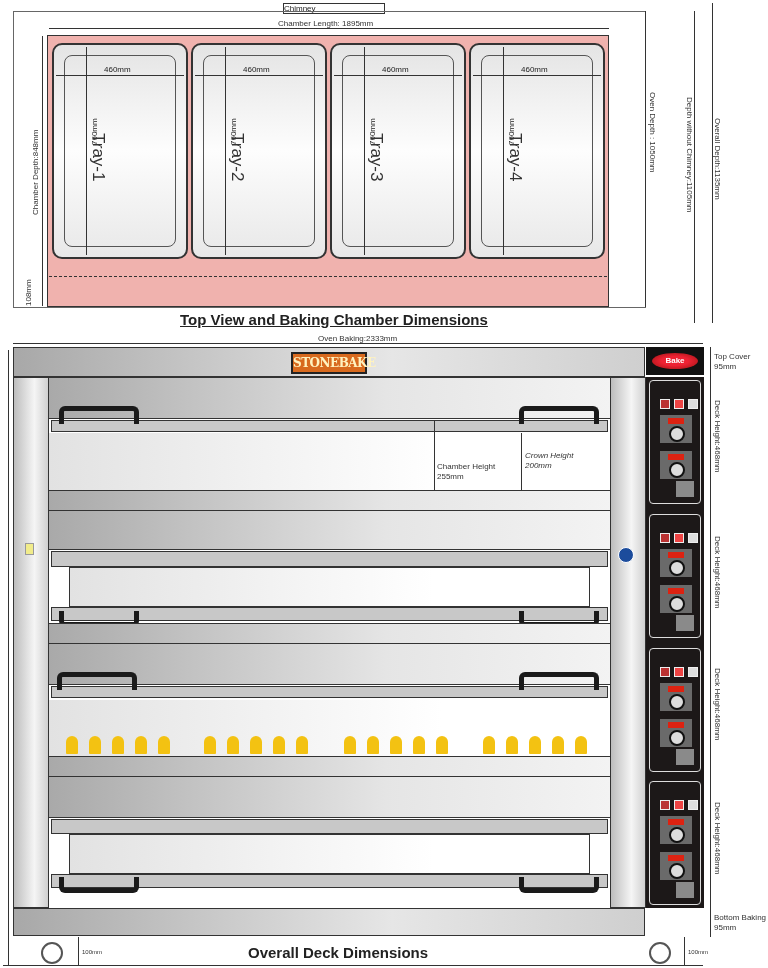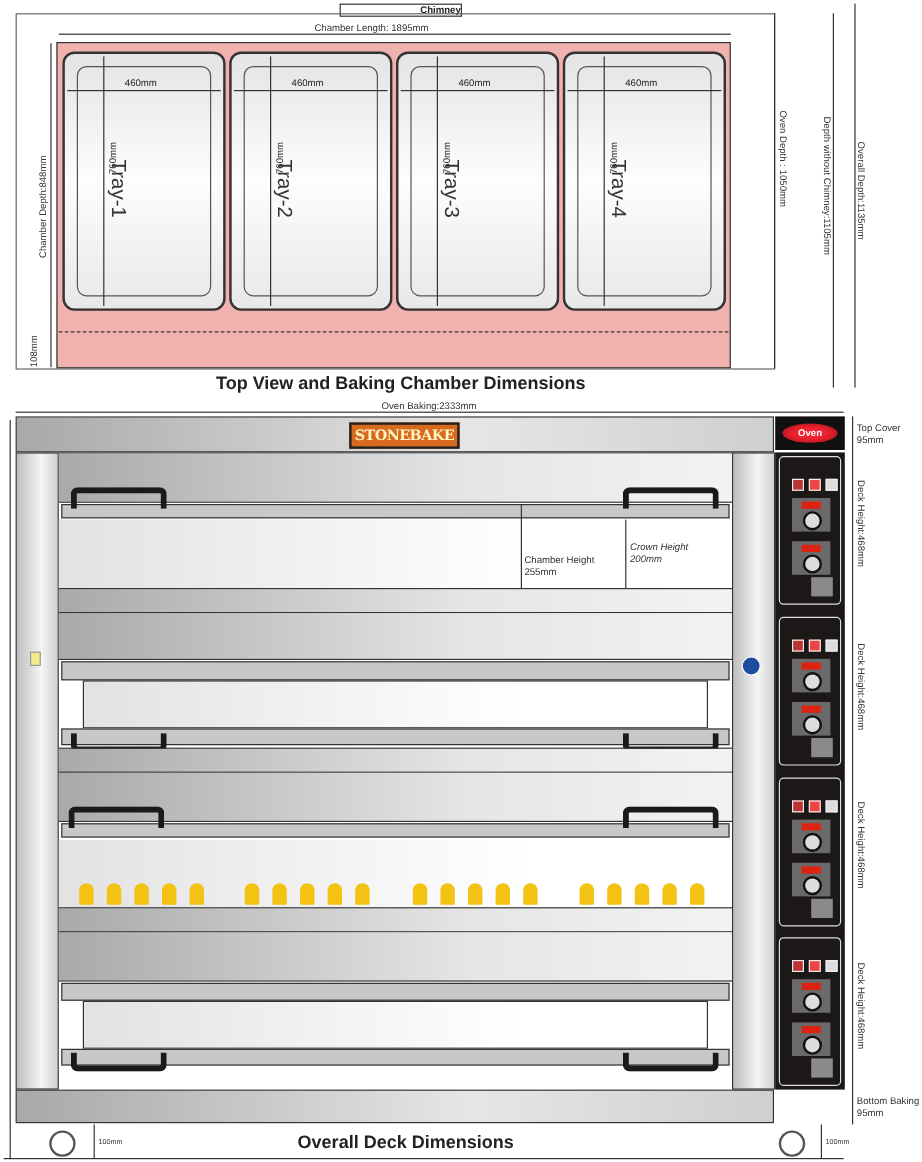--- a/index.html
+++ b/index.html
@@ -29,36 +29,36 @@
   .handle-up{position:absolute;width:80px;height:18px;border:5px solid #1a1a1a;border-bottom:none;border-radius:6px 6px 0 0;box-sizing:border-box;}
   .handle-down{position:absolute;width:80px;height:16px;border:5px solid #1a1a1a;border-top:none;border-radius:0 0 6px 6px;box-sizing:border-box;}
   .bread{position:absolute;width:12px;height:18px;background:#f3c212;border-radius:6px 6px 1px 1px;}
   .panel{position:absolute;left:646px;width:58px;background:#1c1818;}
   .ctrl{position:absolute;left:3px;right:3px;border:1px solid #ddd;border-radius:4px;box-sizing:border-box;}
   .ctrl .btn{position:absolute;width:8px;height:8px;background:#b33;border:1px solid #eee;}
   .ctrl .disp{position:absolute;left:10px;width:32px;height:28px;background:#6a6a6a;}
   .ctrl .disp .red{position:absolute;left:8px;top:3px;width:16px;height:6px;background:#d21;}
   .ctrl .disp .knob{position:absolute;left:9px;top:11px;width:12px;height:12px;border:2px solid #111;border-radius:50%;background:#ddd;}
   .ctrl .timer{position:absolute;left:26px;bottom:6px;width:18px;height:16px;background:#8a8a8a;}
-  .logo{position:absolute;left:291px;top:352px;width:92px;height:22px;background:#d86a1e;border:2px solid #222;box-sizing:border-box;color:#fff3c0;font-weight:bold;font-size:12px;text-align:center;line-height:18px;letter-spacing:-0.5px;font-family:"DejaVu Serif",serif;}
+  .logo{position:absolute;left:291px;top:352px;width:76px;height:22px;background:#d86a1e;border:2px solid #222;box-sizing:border-box;color:#fff3c0;font-weight:bold;font-size:12px;text-align:center;line-height:18px;letter-spacing:-0.5px;font-family:"DejaVu Serif",serif;}
   .brandbox{position:absolute;left:646px;top:347px;width:58px;height:28px;background:#111;}
   .brandbox span{position:absolute;left:6px;top:6px;width:46px;height:16px;border-radius:50%;background:radial-gradient(#e23 40%,#911);color:#fff;font-size:8px;font-weight:bold;text-align:center;line-height:16px;}
   .caster{position:absolute;width:22px;height:22px;border:2px solid #555;border-radius:50%;box-sizing:border-box;background:#fff;}
 </style>
 </head>
 <body>
 
 <div>
 
-  <div class="abs" style="left:283px;top:3px;width:100px;height:9px;border:1px solid #333;font-size:8px;text-align:right;line-height:9px;font-weight:bold;">Chimney</div>
+  <div class="abs" style="left:283px;top:3px;width:100px;height:9px;border:1px solid #333;font-size:8px;text-align:left;line-height:9px;">Chimney</div>
 
   <div class="abs" style="left:13px;top:11px;width:633px;height:297px;border:1px solid #666;box-sizing:border-box;"></div>
 
   <div class="line" style="left:49px;top:28px;width:560px;height:1px;"></div>
-  <div class="lbl" style="left:262px;top:19px;">Chamber Length: 1895mm</div>
+  <div class="lbl" style="left:278px;top:19px;">Chamber Length: 1895mm</div>
 
   <div class="chamber"></div>
   <div class="dashed"></div>
 
   <div class="tray" style="left:52px;">
     <div class="inner"></div>
       <div class="hline"></div>
       <div class="vline"></div>
     <span class="w">460mm</span>
     <span class="h">760mm</span>
@@ -93,33 +93,33 @@
   <div class="vlbl" style="left:31px;top:215px;transform:rotate(-90deg);">Chamber Depth:848mm</div>
   <div class="vlbl" style="left:24px;top:306px;transform:rotate(-90deg);">108mm</div>
 
   <div class="line" style="left:645px;top:11px;width:1px;height:296px;"></div>
   <div class="vlbl" style="left:657px;top:92px;transform:rotate(90deg);">Oven Depth : 1050mm</div>
   <div class="line" style="left:694px;top:11px;width:1px;height:312px;"></div>
   <div class="vlbl" style="left:694px;top:97px;transform:rotate(90deg);">Depth without Chimney:1105mm</div>
   <div class="line" style="left:712px;top:3px;width:1px;height:320px;"></div>
   <div class="vlbl" style="left:722px;top:118px;transform:rotate(90deg);">Overall Depth:1135mm</div>
 
-  <div class="heading" style="left:180px;top:311px;">Top View and Baking Chamber Dimensions</div>
+  <div class="heading" style="left:180px;top:311px;text-decoration:underline;">Top View and Baking Chamber Dimensions</div>
 </div>
 
 <div>
   <div class="line" style="left:13px;top:343px;width:690px;height:1px;"></div>
   <div class="lbl" style="left:318px;top:334px;">Oven Baking:2333mm</div>
 
   <div class="line" style="left:8px;top:350px;width:1px;height:616px;"></div>
 
   <div class="topcover"></div>
   <div class="logo">STONEBAKE</div>
   <div class="brandbox">
-      <span>Oven</span>
+      <span>Bake</span>
     </div>
 
   <div class="sidecol" style="left:13px;"></div>
   <div class="sidecol" style="left:610px;"></div>
   <div class="abs" style="left:25px;top:543px;width:7px;height:10px;background:#f1ec8a;border:1px solid #999;"></div>
   <div class="abs" style="left:618px;top:547px;width:14px;height:14px;border-radius:50%;background:#1c4c9c;border:1px solid #fff;"></div>
 
   <div class="deck" style="top:377px;">
     <div class="band" style="top:0;height:40px;"></div>
     <div class="rail" style="left:2px;right:2px;top:42px;height:12px;"></div>

